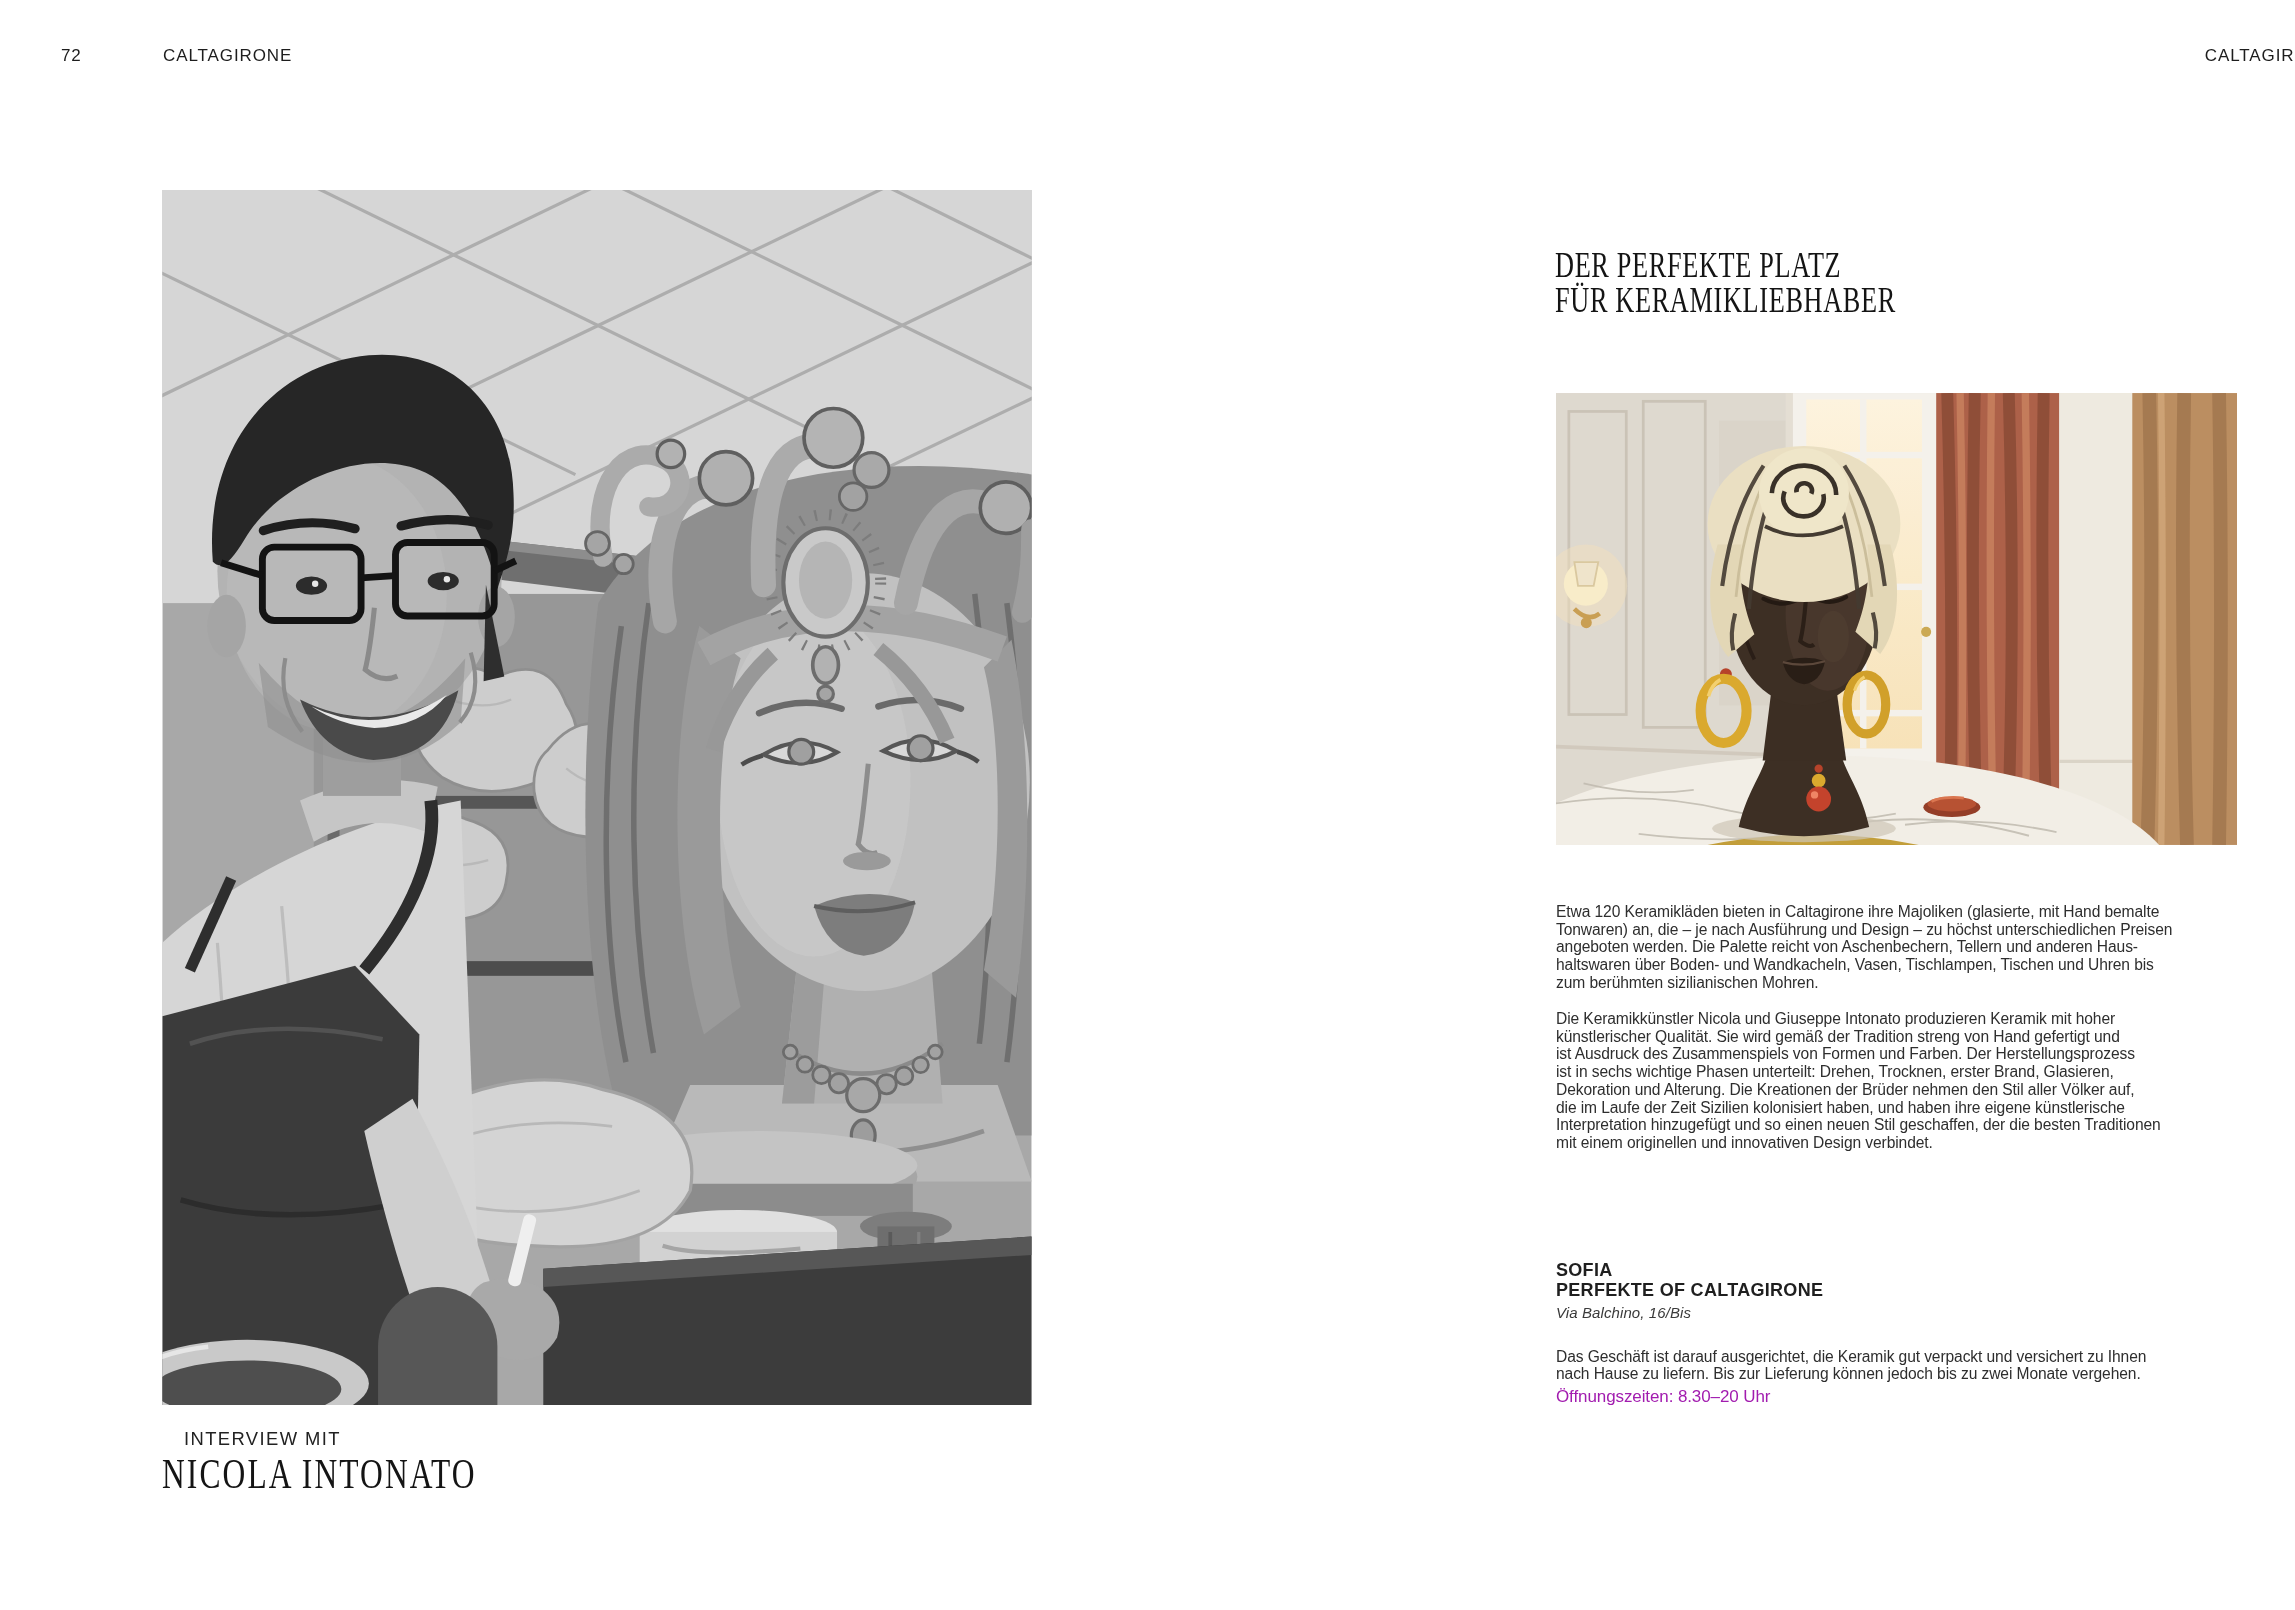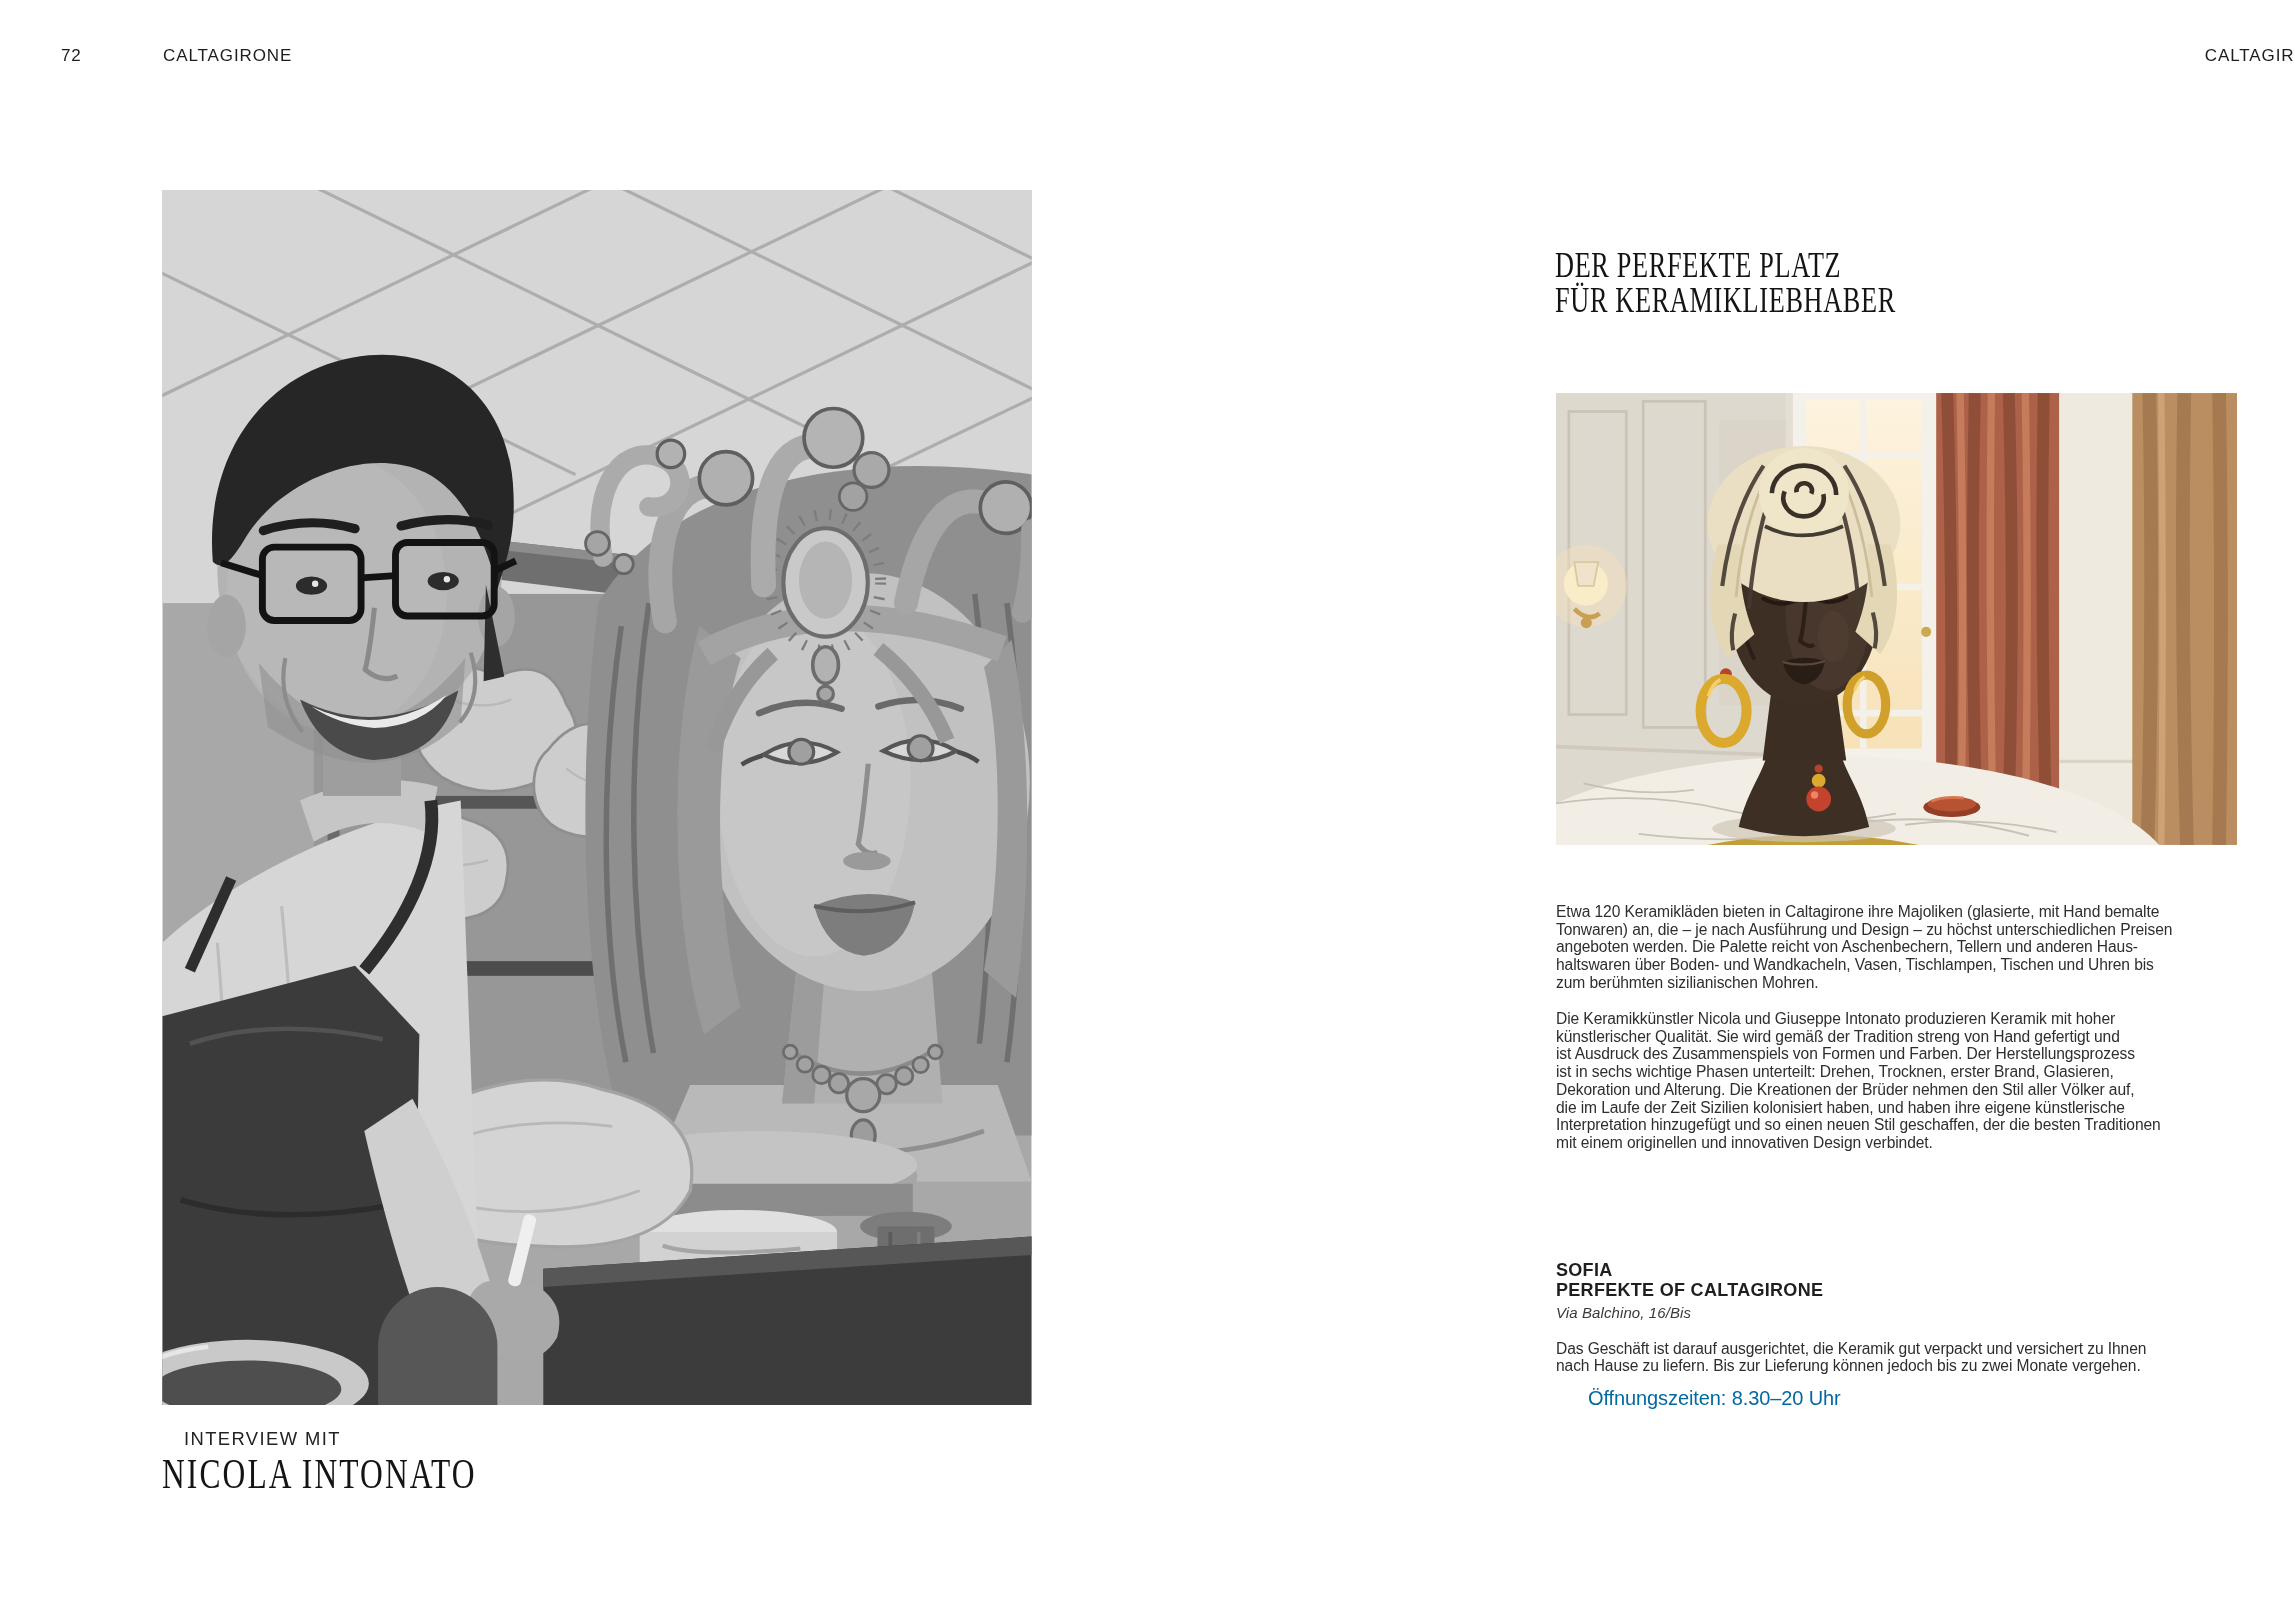--- a/index.html
+++ b/index.html
@@ -11,24 +11,24 @@
   
   .display-serif{font-family:"Liberation Serif",serif;color:#141414;white-space:nowrap;
                  transform:scaleX(.75);transform-origin:0 0;}
   .title-line{font-size:35px;line-height:35px;letter-spacing:0.9px;}
   .caption-name{font-size:42px;line-height:44px;letter-spacing:2.8px;}
   .kicker{font-size:18.4px;letter-spacing:1.4px;color:#222;white-space:nowrap;}
   
   .body-copy{font-size:15.6px;line-height:17.7px;letter-spacing:-0.1px;white-space:pre-line;
              width:702px;color:#2e2e2e;}
   .note-copy{font-size:15.6px;line-height:17px;letter-spacing:-0.1px;white-space:pre-line;
-             width:702px;color:#2e2e2e;}
+             width:702px;color:#2e2e2e;margin-top:8px;}
   .shop-head{font-size:18px;font-weight:bold;letter-spacing:0.3px;color:#1f1f1f;white-space:nowrap;}
   .shop-addr{font-size:15px;font-style:italic;color:#3a3a3a;white-space:nowrap;letter-spacing:0.1px;}
-  .hours{font-size:20px;color:#0369a1;white-space:nowrap;letter-spacing:-0.1px;margin-left:32px;}
+  .hours{font-size:17px;color:#a21caf;white-space:nowrap;letter-spacing:-0.1px;}
   svg{display:block;}
 </style>
 </head>
 <body>
 
 <div class="spread">
 
   <div class="abs pagehead" style="left:61px;top:46px;">72</div>
   <div class="abs pagehead" style="left:163px;top:46px;">CALTAGIRONE</div>
   <div class="abs pagehead" style="right:160px;top:46px;">CALTAGIRONE</div>

